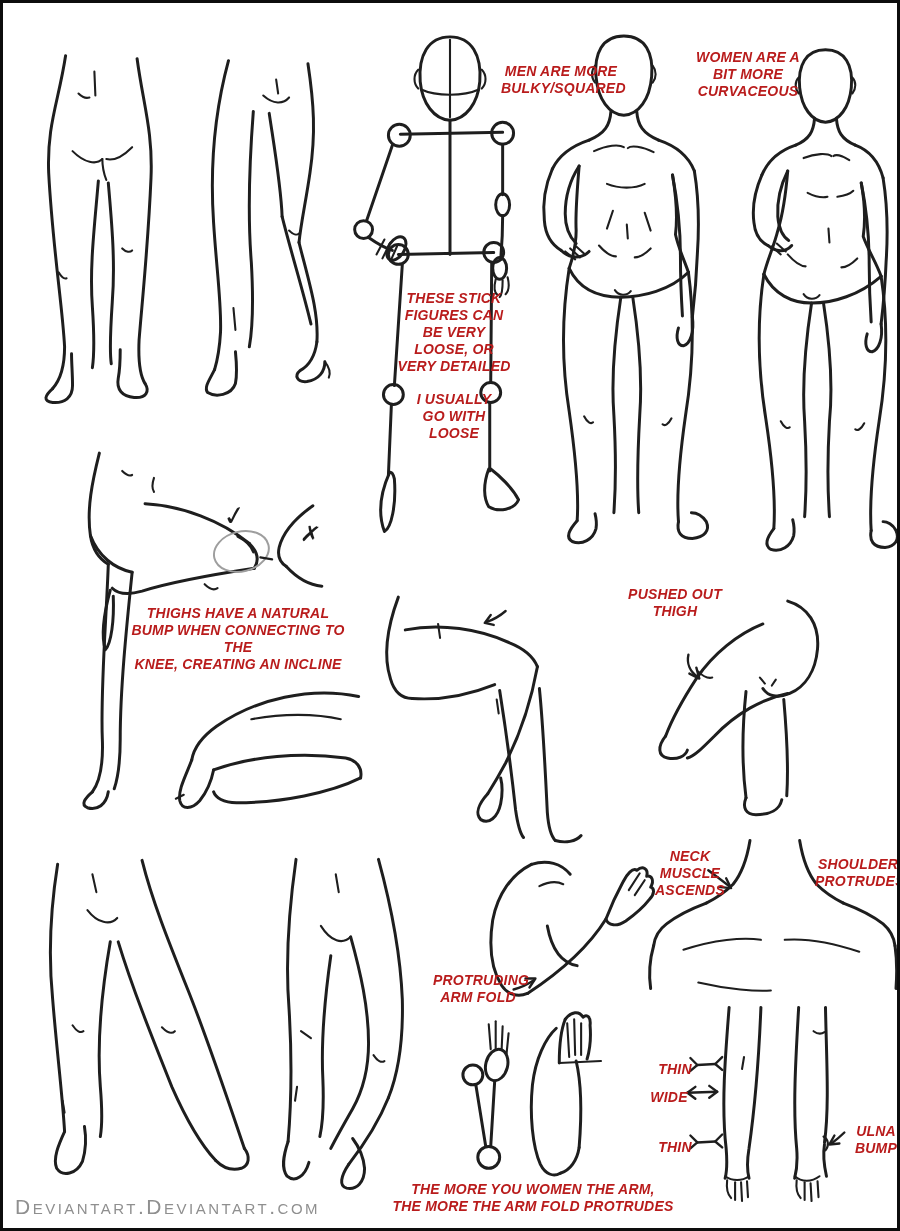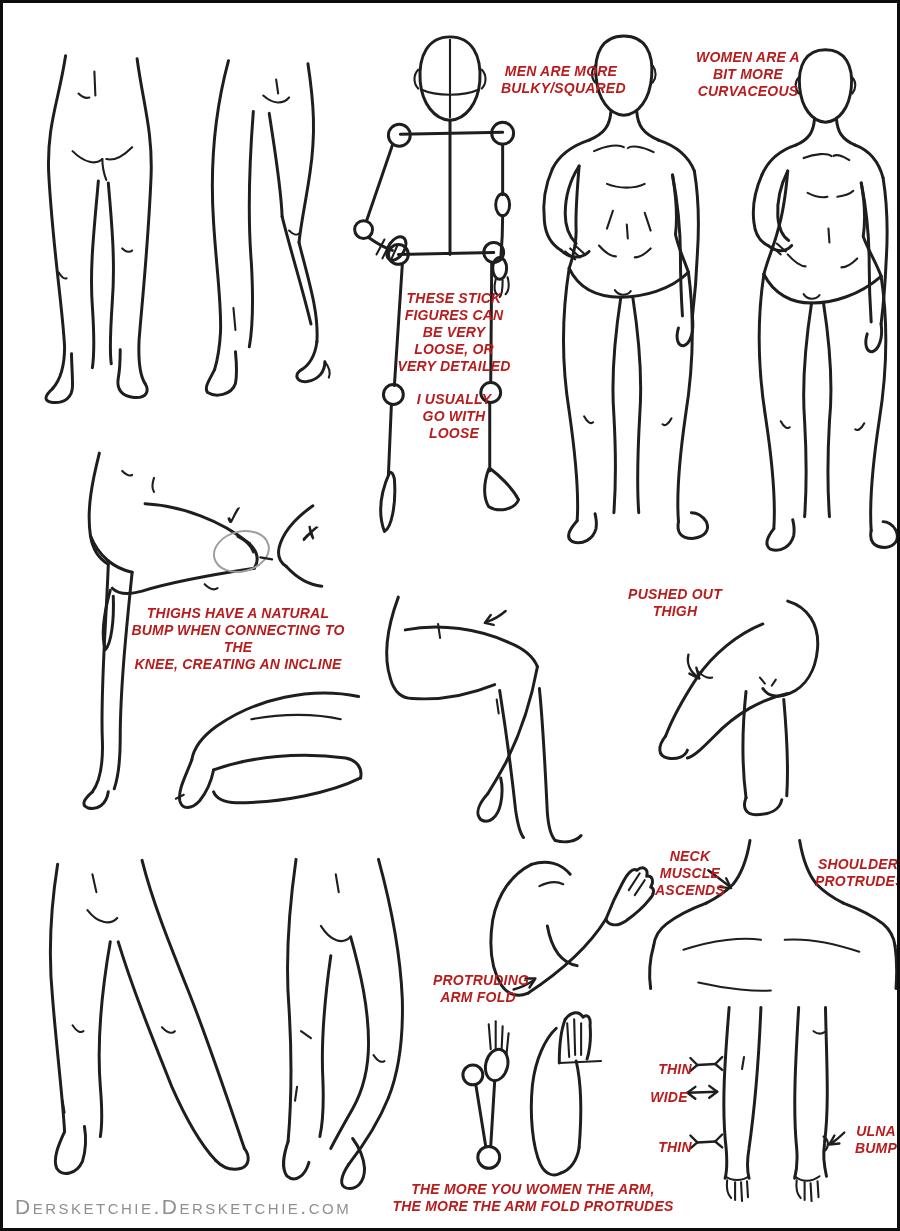--- a/index.html
+++ b/index.html
@@ -397,15 +397,15 @@
   <div class="note" style="left:644px;top:1086px;width:44px;">WIDE</div>
   <div class="note" style="left:652px;top:1136px;width:40px;">THIN</div>
   <div class="note" style="left:844px;top:1120px;width:58px;">ULNA
 BUMP</div>
   <div class="note" style="left:385px;top:1178px;width:290px;">THE MORE YOU WOMEN THE ARM,
 THE MORE THE ARM FOLD PROTRUDES</div>
 
   <div class="mark" style="left:220px;top:497px;font-size:27px;transform:rotate(-8deg);">✓</div>
   <div class="mark" style="left:298px;top:518px;font-size:23px;transform:rotate(10deg);">✗</div>
 
-  <div class="watermark">Dersketchie.Dersketchie.com</div>
+  <div class="watermark">Deviantart.Deviantart.com</div>
 
 </div>
 
 </body></html>

